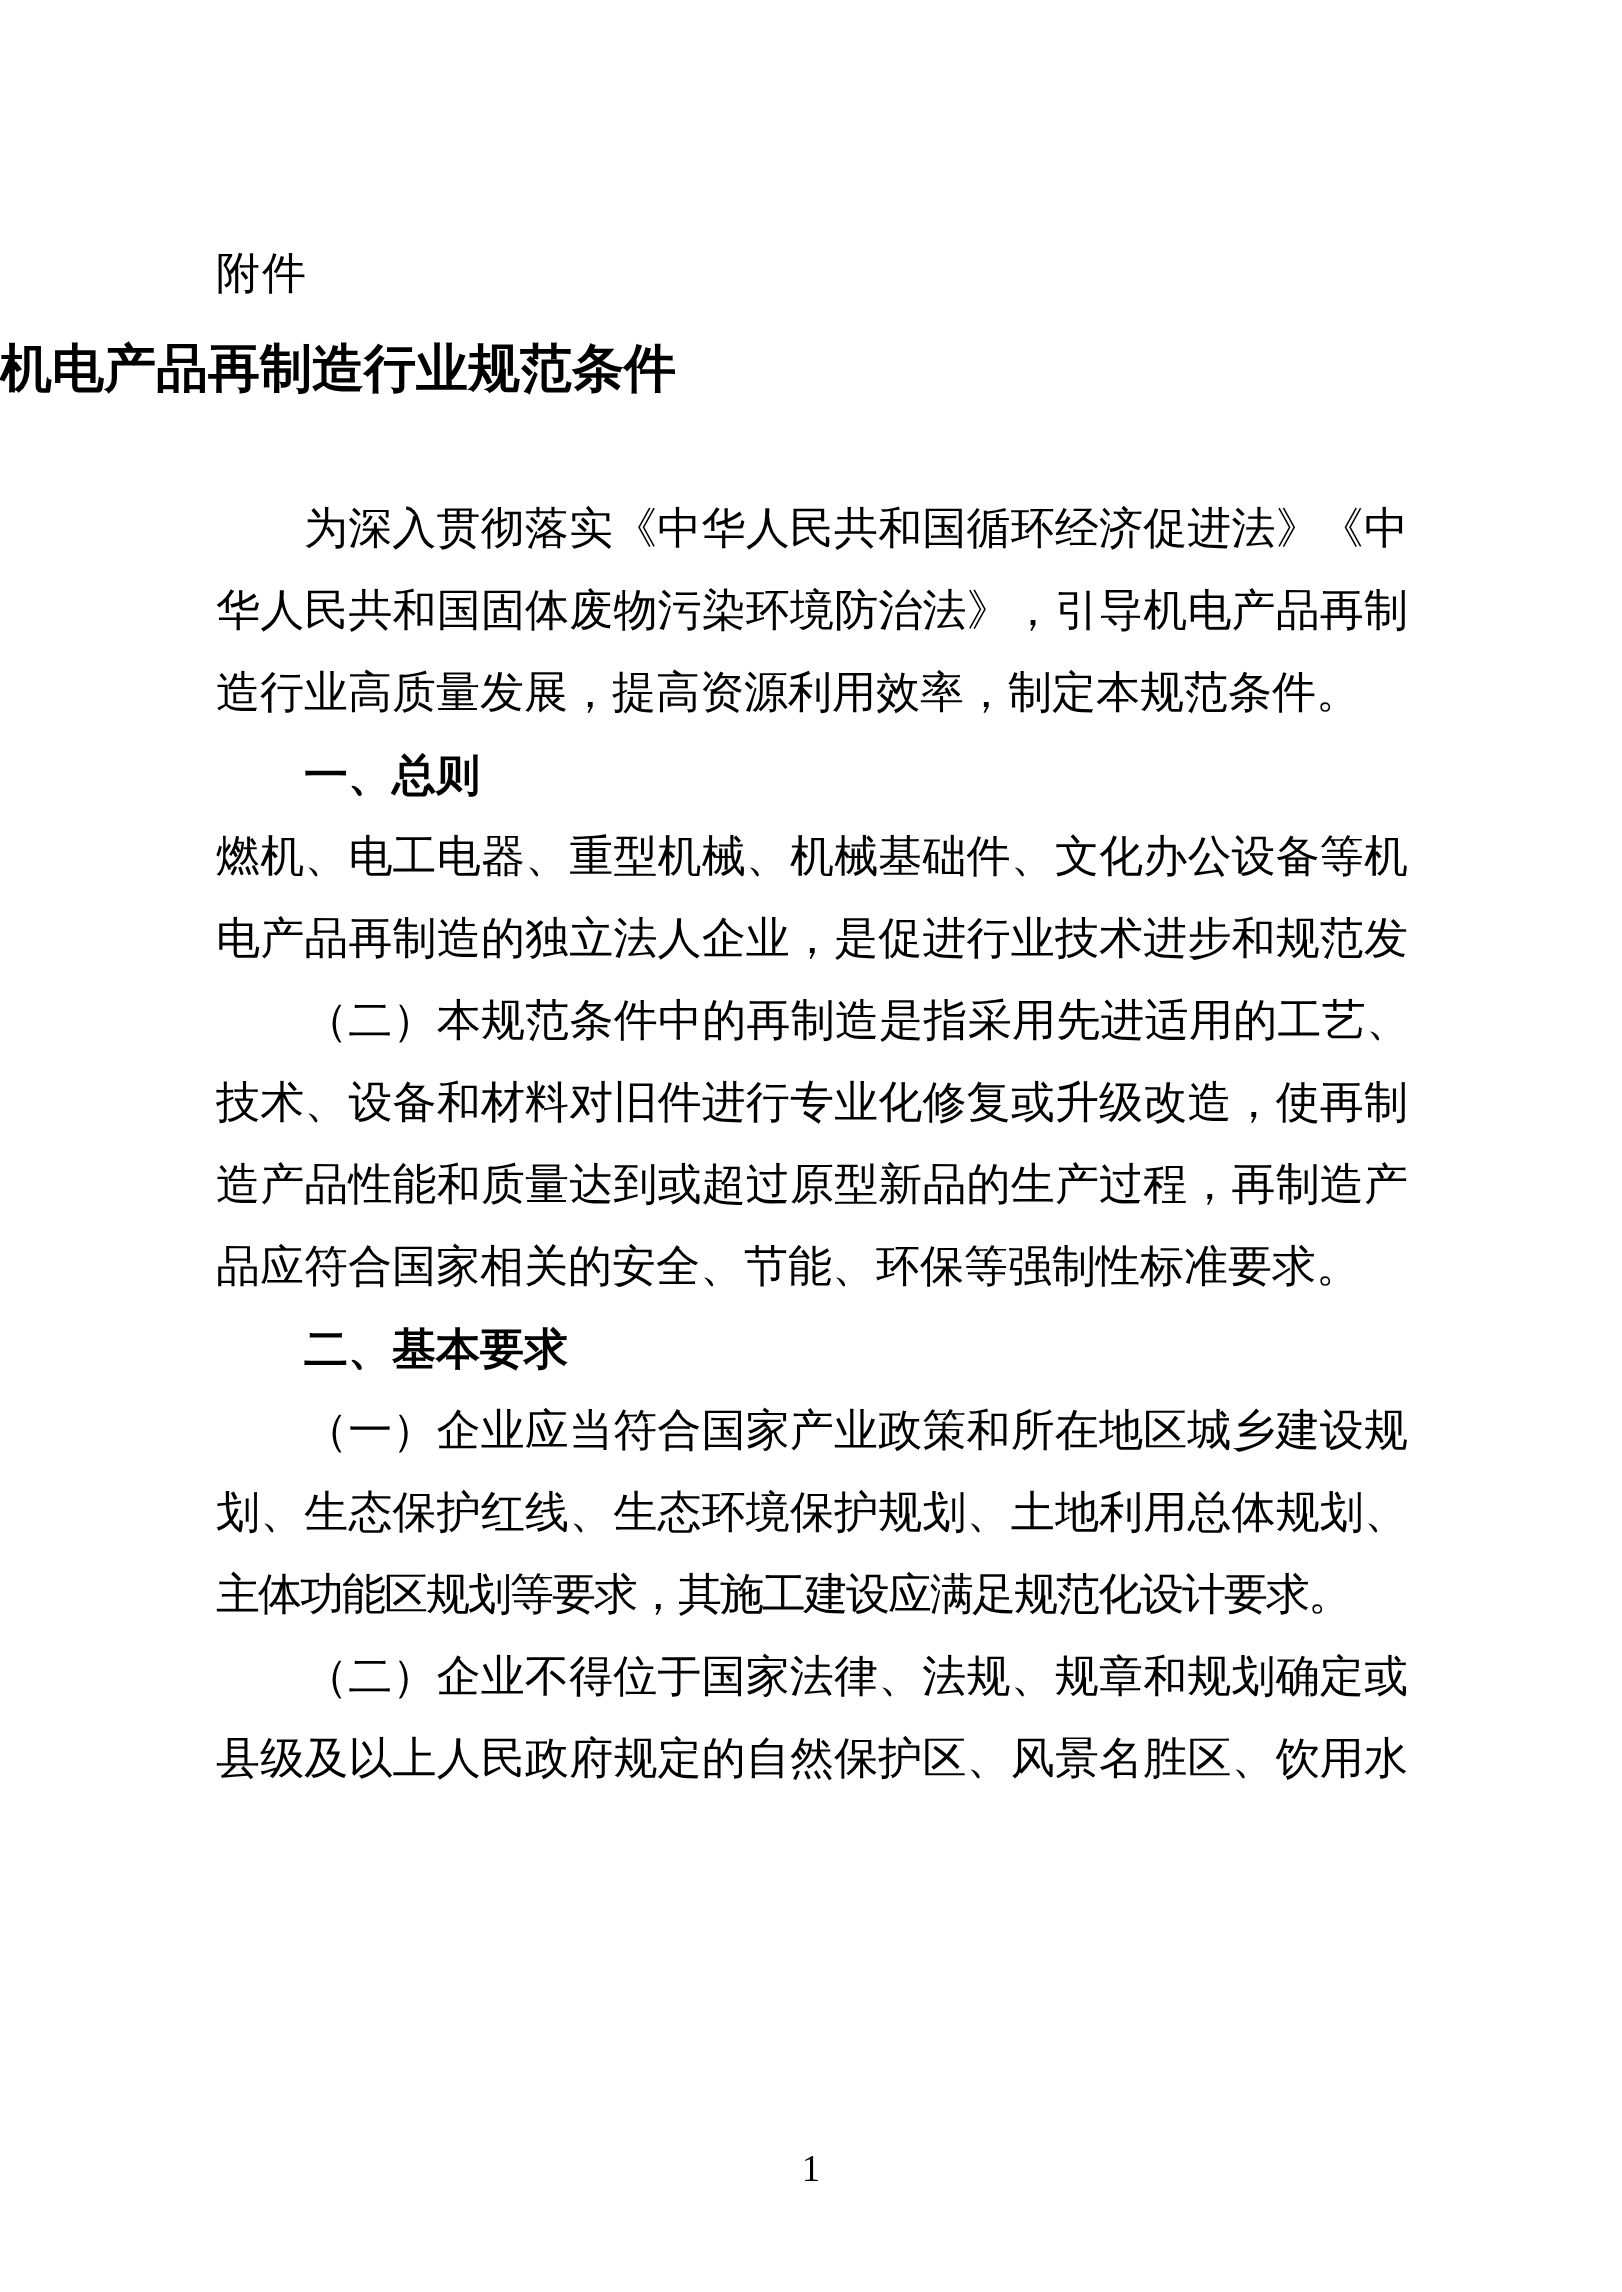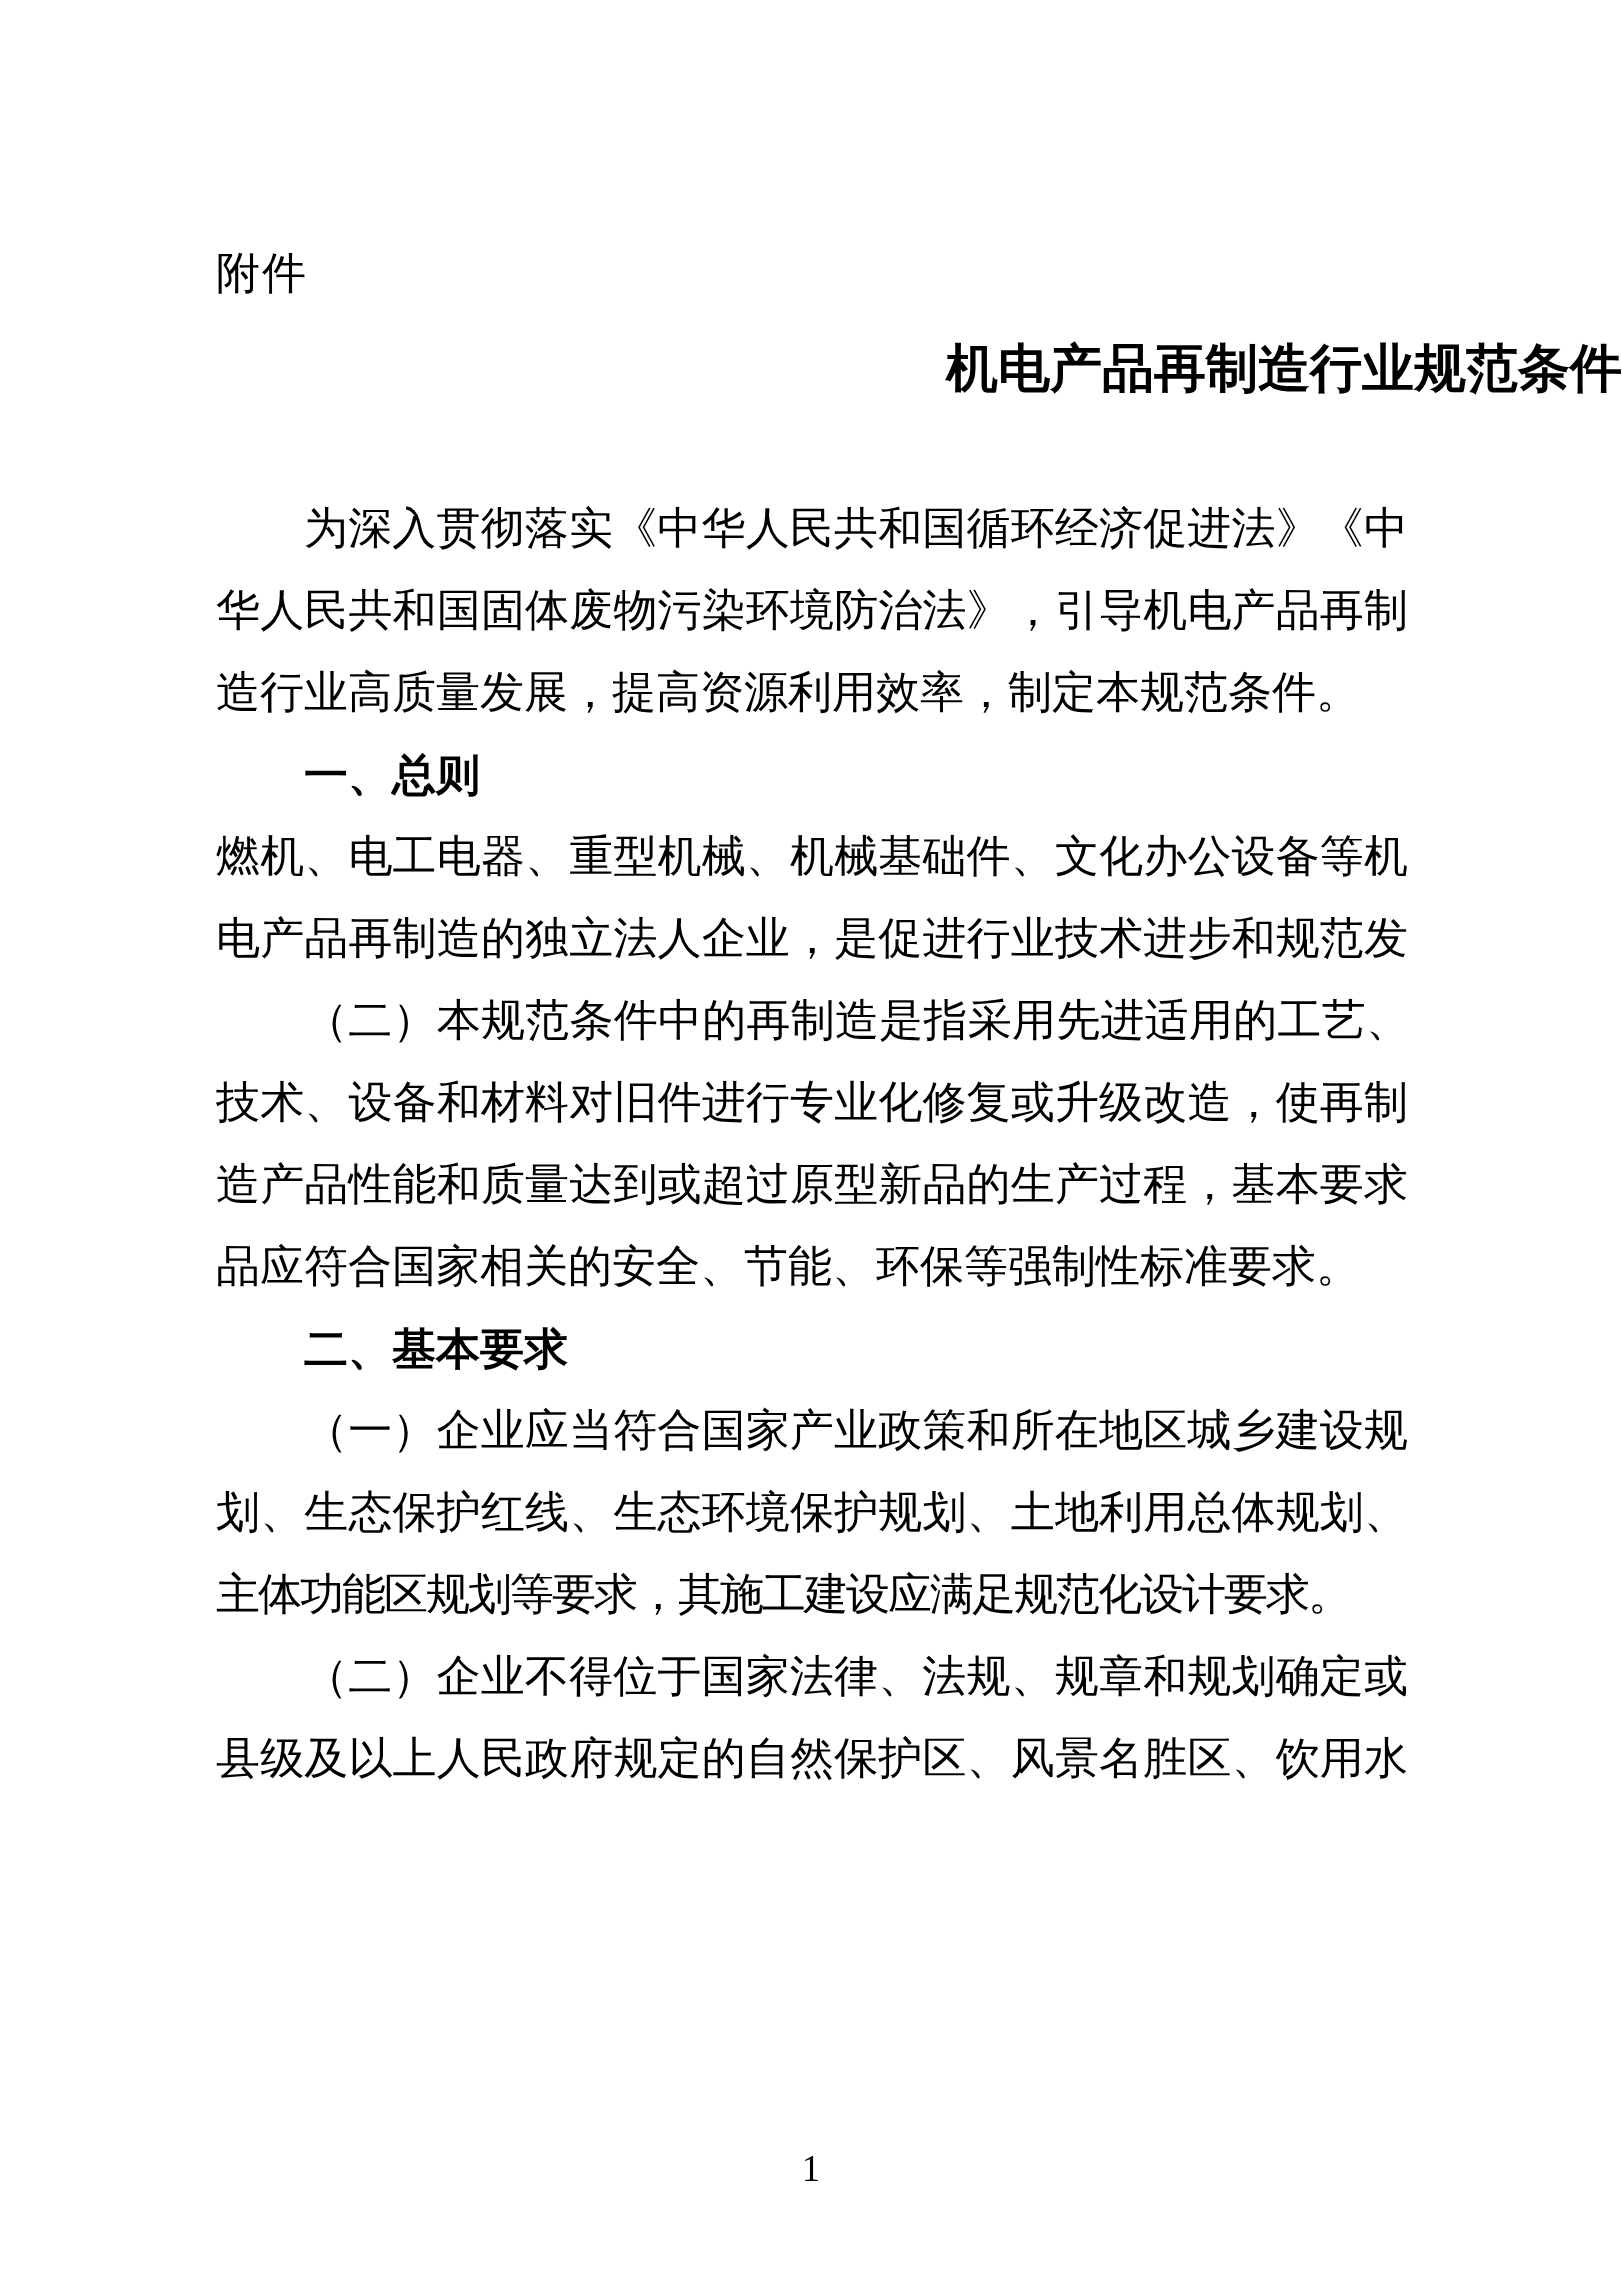--- a/index.html
+++ b/index.html
@@ -19,21 +19,21 @@
     font-size: 44px;
     line-height: 49px;
     font-family: "Liberation Sans", "DejaVu Sans", sans-serif;
     letter-spacing: 2px;
   }
   .doc-title {
     position: absolute;
     left: 0;
     top: 339px;
     width: 1622px;
-    text-align: right;
+    text-align: left;
     font-size: 52px;
     line-height: 59px;
     font-weight: bold;
     font-family: "Liberation Serif", "DejaVu Serif", serif;
   }
   .doc-body {
     position: absolute;
     left: 216px;
     top: 488px;
     width: 1192px;
@@ -76,21 +76,21 @@
 
   <div class="doc-body">
     <div class="ln ind fill">为深入贯彻落实《中华人民共和国循环经济促进法》《中</div>
     <div class="ln fill">华人民共和国固体废物污染环境防治法》，引导机电产品再制</div>
     <div class="ln">造行业高质量发展，提高资源利用效率，制定本规范条件。</div>
     <div class="ln hd ind">一、总则</div>
     <div class="ln fill">燃机、电工电器、重型机械、机械基础件、文化办公设备等机</div>
     <div class="ln fill">电产品再制造的独立法人企业，是促进行业技术进步和规范发</div>
     <div class="ln ind fill sq">（二）本规范条件中的再制造是指采用先进适用的工艺、</div>
     <div class="ln fill">技术、设备和材料对旧件进行专业化修复或升级改造，使再制</div>
-    <div class="ln fill">造产品性能和质量达到或超过原型新品的生产过程，基本要求</div>
+    <div class="ln fill">造产品性能和质量达到或超过原型新品的生产过程，再制造产</div>
     <div class="ln">品应符合国家相关的安全、节能、环保等强制性标准要求。</div>
     <div class="ln hd ind">二、基本要求</div>
     <div class="ln ind fill">（一）企业应当符合国家产业政策和所在地区城乡建设规</div>
     <div class="ln fill">划、生态保护红线、生态环境保护规划、土地利用总体规划、</div>
     <div class="ln sq">主体功能区规划等要求，其施工建设应满足规范化设计要求。</div>
     <div class="ln ind fill">（二）企业不得位于国家法律、法规、规章和规划确定或</div>
     <div class="ln fill">县级及以上人民政府规定的自然保护区、风景名胜区、饮用水</div>
   </div>
 
   <div class="page-number">1</div>

